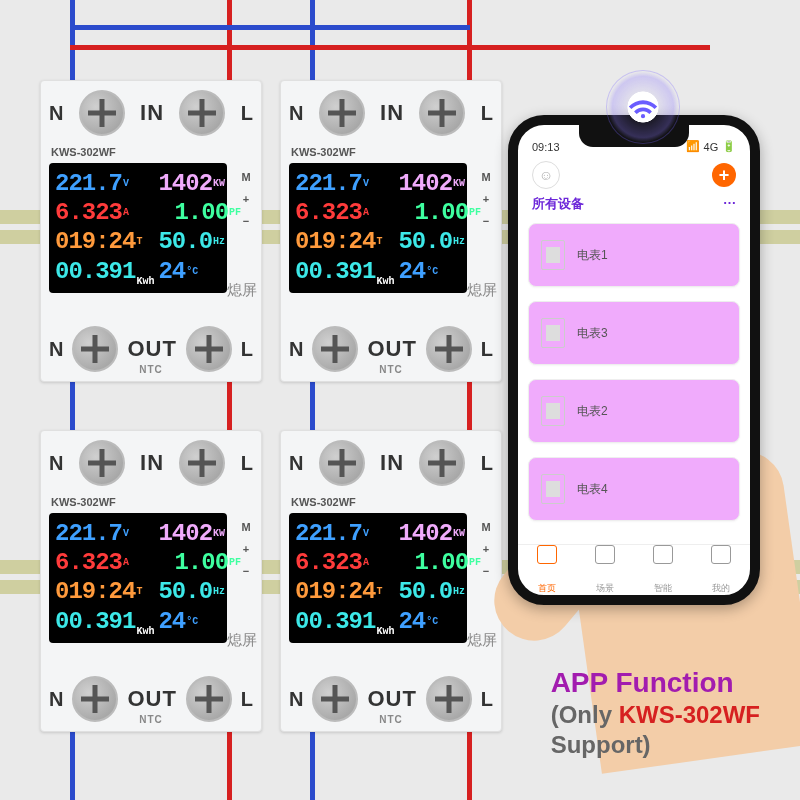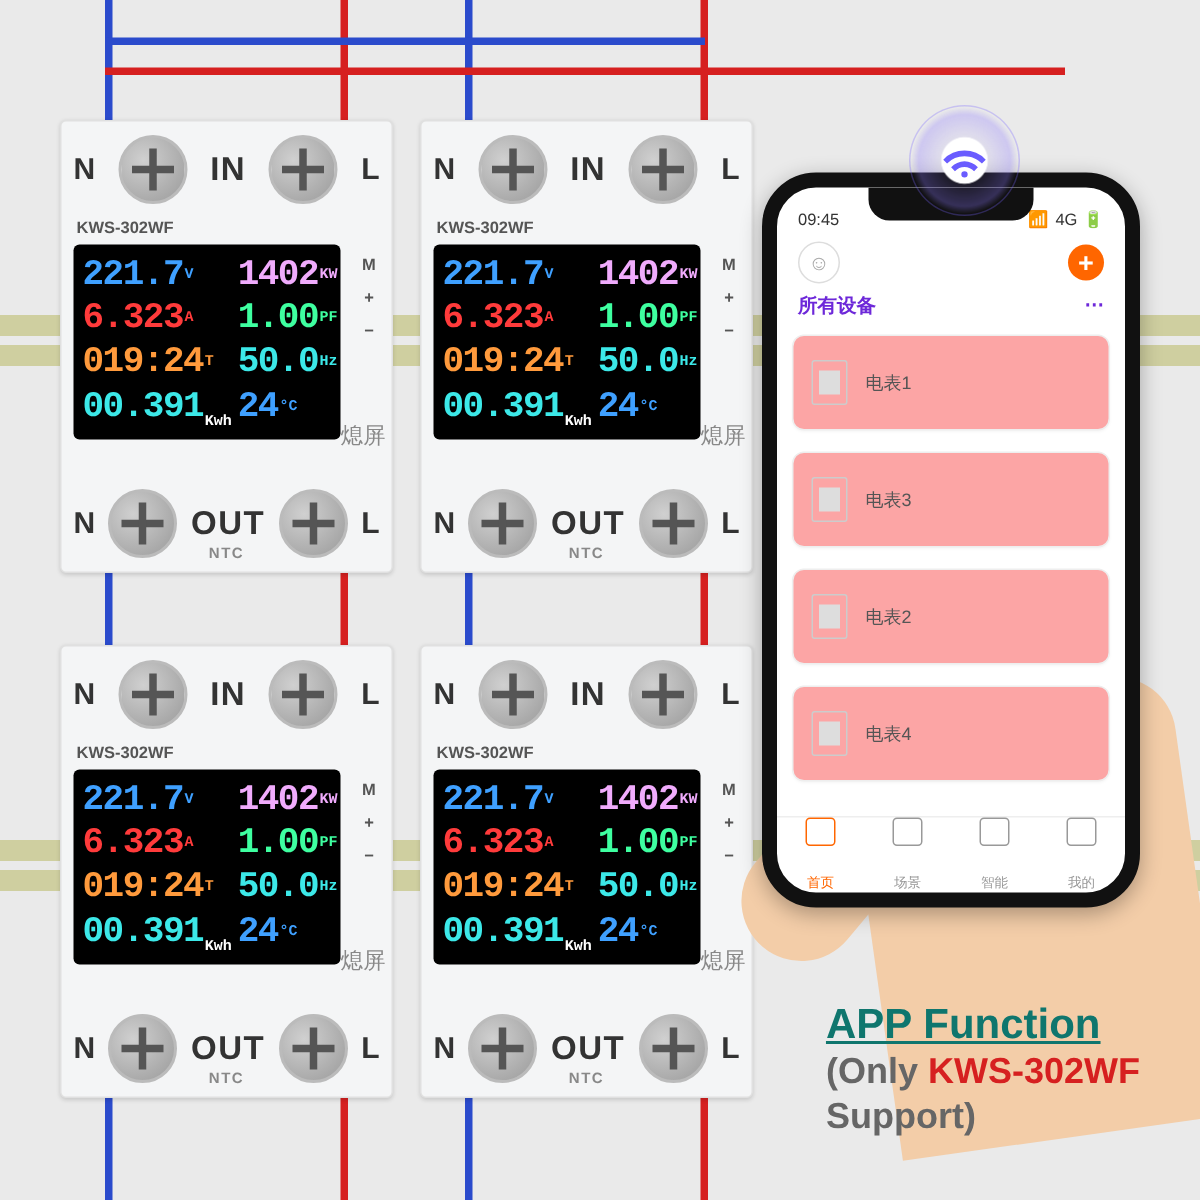--- a/index.html
+++ b/index.html
@@ -66,21 +66,21 @@
     grid-template-columns: 1fr 1fr;
     grid-template-rows: repeat(4, 1fr);
     column-gap: 4px;
   }
   .lcd .cell { display:flex; align-items:center; }
   .lcd .val { font-size: 24px; letter-spacing: -1px; }
   .lcd .unit { font-size: 10px; margin-left:1px; align-self: center; }
   .c-blue { color:#3fa0ff; }
   .c-red { color:#ff3b3b; }
   .c-yellow { color:#f0abfc; }
-  .c-green { color:#3effa0; }
+  .c-green { color:#3effa0;margin-left:16px; }
   .c-cyan { color:#3ce8e8; }
   .c-orange { color:#ff9a3c; }
   .c-white { color:#fff;margin-top:20px; }
   .side-btns {
     position:absolute; right:6px; top:90px;
     display:flex; flex-direction:column; gap:10px;
     font-size:11px; font-weight:bold; color:#555; align-items:center;
   }
   .side-btns div { width:18px; text-align:center; }
   .chinese { font-size:15px; color:#888; position:absolute; right:4px; top:200px; }
@@ -98,21 +98,21 @@
   .statusbar {
     height:30px; display:flex; justify-content:space-between; align-items:flex-end;
     font-size:11px; padding:0 14px 2px; color:#333; box-sizing:border-box;
   }
   .statusbar .right { display:flex; gap:4px; align-items:center;}
   .app-head { display:flex; justify-content:space-between; align-items:center; padding: 6px 14px 4px; }
   .avatar { width:26px; height:26px; border:1px solid #ddd; border-radius:50%; font-size:14px; text-align:center; line-height:26px; color:#aaa;}
   .plus { width:24px; height:24px; border-radius:50%; background:#ff6600; color:#fff; font-size:18px; text-align:center; line-height:24px; font-weight:bold;}
   .section-title { padding: 2px 14px 10px; font-size:13px; font-weight:bold; color:#6d28d9; display:flex; justify-content:space-between;}
   .dev-list { padding: 0 10px; }
-  .dev-card { background:#fca5a5; border:1px solid #eee; border-radius:8px; padding:16px 12px; margin-bottom:14px; display:flex; align-items:center; gap:12px; box-shadow:0 1px 2px rgba(0,0,0,.04);}
+  .dev-card { background:#f0abfc; border:1px solid #eee; border-radius:8px; padding:16px 12px; margin-bottom:14px; display:flex; align-items:center; gap:12px; box-shadow:0 1px 2px rgba(0,0,0,.04);}
   .dev-icon { width:22px; height:28px; border:1px solid #ccc; border-radius:2px; position:relative;}
   .dev-icon::after { content:''; position:absolute; top:6px; left:4px; right:4px; bottom:6px; background:#ddd;}
   .dev-name { font-size:12px; color:#555;}
   .tabbar { position:absolute; bottom:0; left:0; right:0; height:50px; display:flex; border-top:1px solid #eee;}
   .tab { flex:1; display:flex; flex-direction:column; align-items:center; justify-content:center; font-size:9px; color:#999; gap:18px;}
   .tab.active { color:#ff6600; }
   .tab-icon { width:18px; height:18px; border:1.5px solid currentColor; border-radius:3px;}
 
   .hand {
     position:absolute; right:0px; top:340px; width:300px; height:420px;
@@ -129,21 +129,21 @@
     background: radial-gradient(circle,#fff 30%,rgba(140,120,255,.1) 31%, rgba(140,120,255,.3) 60%, rgba(140,120,255,0) 70%);
     border:1px solid rgba(120,100,255,.3);
   }
   .wifi-badge svg { position:absolute; top:50%; left:50%; transform:translate(-50%,-50%);}
 
   .caption {
     position:absolute; right:40px; bottom:40px; z-index:30;
     font-size:28px; font-weight:bold; line-height:1.25;
     text-align:left;
   }
-  .caption .l1 { color:#0f766e;text-decoration:underline; }
+  .caption .l1 { color:#a21caf; }
   .caption .l2 { color:#666; font-size:24px;}
   .caption .hl { color:#d62020; }
 </style>
 </head>
 <body>
 
 <div class="rail" style="top:210px"></div>
 <div class="rail" style="top:230px"></div>
 <div class="rail" style="top:560px"></div>
 <div class="rail" style="top:580px"></div>
@@ -396,21 +396,21 @@
 </div>
 
 <div class="hand">
   <div class="palm"></div>
     <div class="thumb"></div>
 </div>
 
 <div class="phone">
   <div class="notch"></div>
   <div class="statusbar">
-    <span>09:45</span>
+    <span>09:13</span>
     <span class="right">
       <span>📶</span>
       <span>4G</span>
       <span>🔋</span>
     </span>
   </div>
   <div class="app-head">
     <div class="avatar">☺</div>
     <div class="plus">+</div>
   </div>

